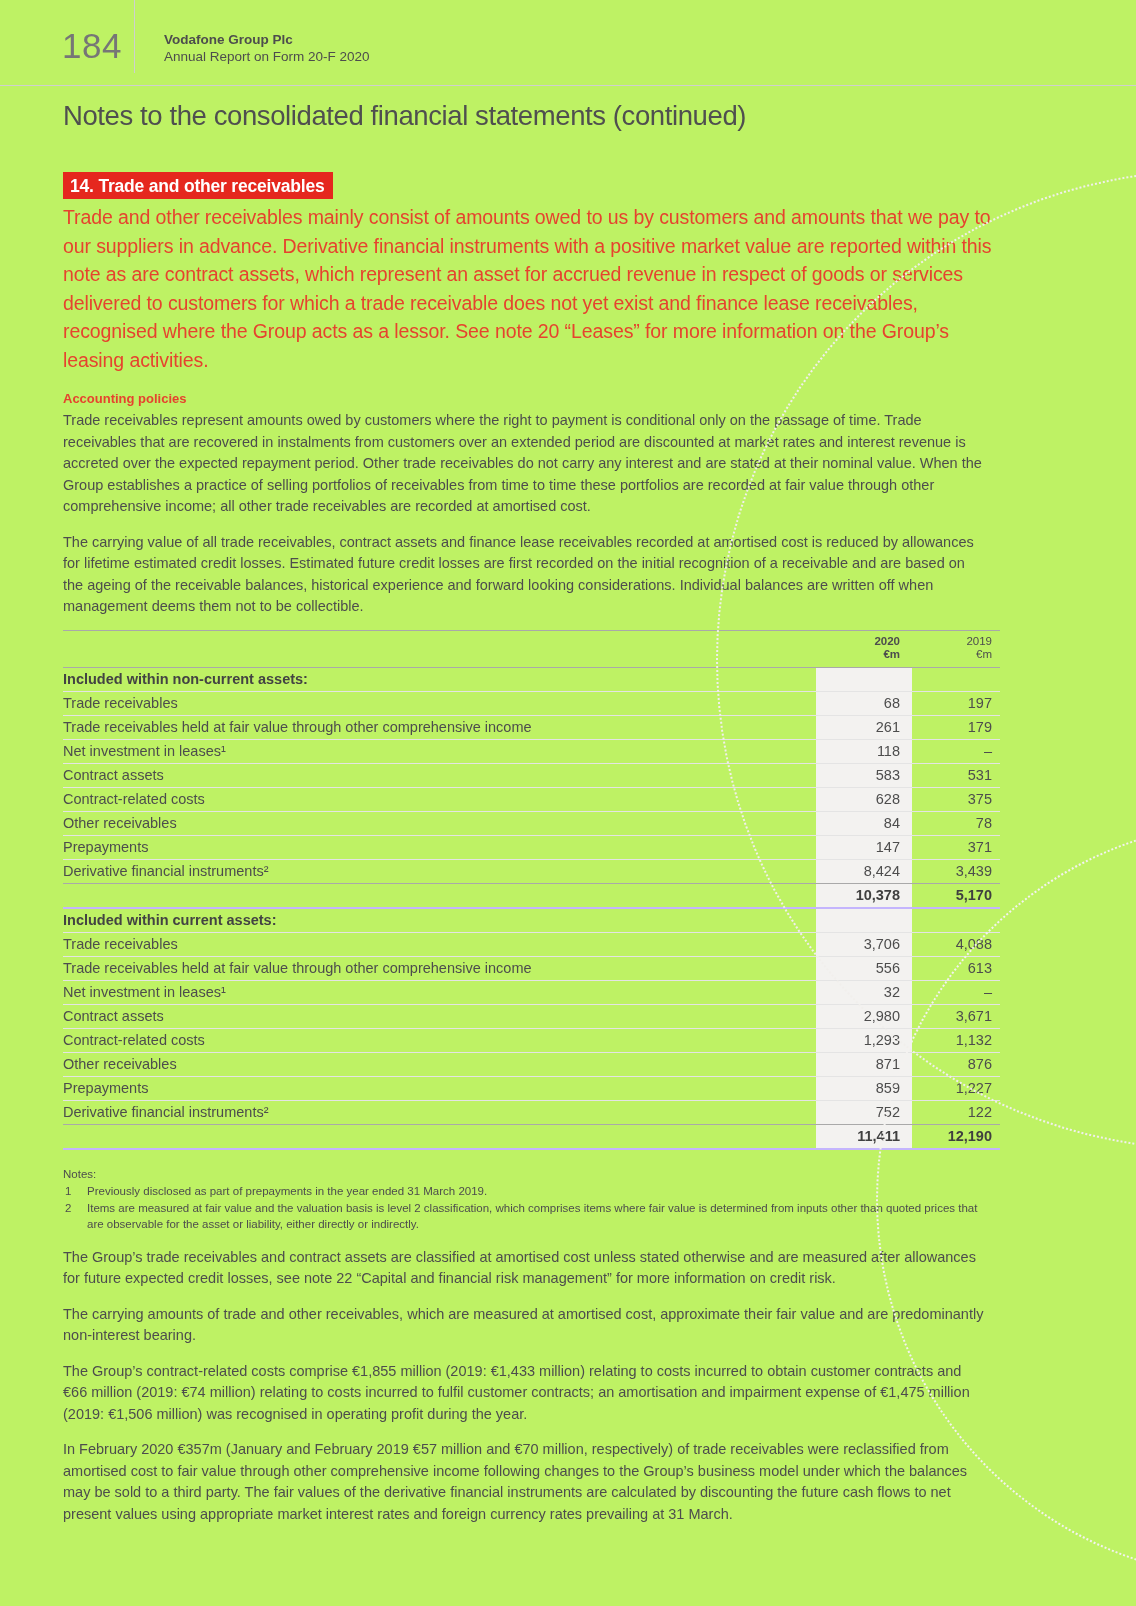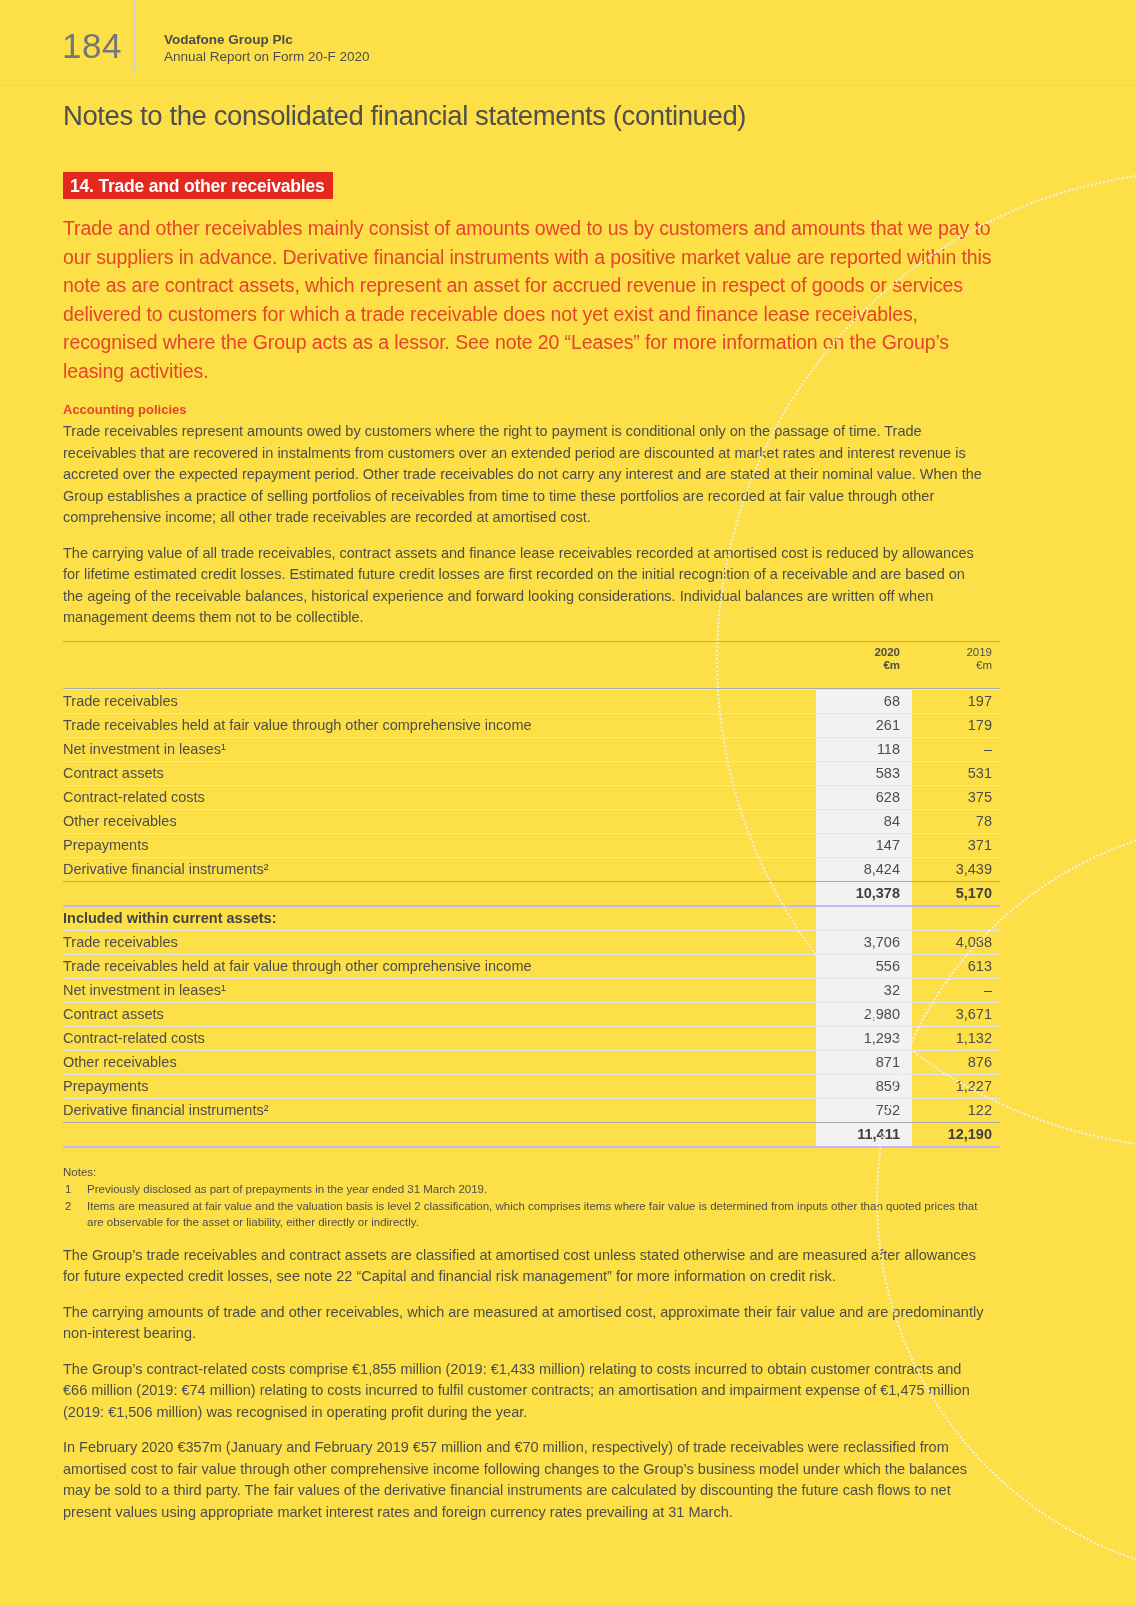--- a/index.html
+++ b/index.html
@@ -1,18 +1,18 @@
 <!DOCTYPE html>
 <html><head>
 <meta charset="utf-8">
 <style>
   * { margin:0; padding:0; box-sizing:border-box; }
   html,body { background:#ffffff; }
   .page {
-    position:relative; width:1136px; height:1606px; background:#fde047;
+    position:relative; width:1136px; height:1606px; background:#bef264;
     overflow:hidden;
     font-family:"Liberation Sans","DejaVu Sans",sans-serif;
     color:#4d4d4d;
   }
   
   .wm { position:absolute; border-radius:50%; border:2px dotted #f1efec; }
   .wm1 { width:980px; height:980px; right:-560px; top:170px; }
   .wm2 { width:760px; height:760px; right:-500px; top:820px; border-color:#f4f2f0; }
 
   
@@ -23,38 +23,38 @@
   .coblock .co { font-weight:bold; }
 
   .content { padding:0 63px; }
 
   h1.main-title { margin-top:13px; font-size:27.5px; line-height:33px; font-weight:400;
     color:#4f4f4f; letter-spacing:-0.4px; }
 
   .note-box { display:inline-block; margin-top:40px; background:#e5271e; color:#fff;
     font-size:17.5px; font-weight:bold; padding:4px 9px 2px 7px; letter-spacing:-0.2px; }
 
-  .intro { margin-top:15px; width:942px; font-size:19.5px; line-height:28.5px; color:#e6432e; letter-spacing:-0.1px; }
+  .intro { margin-top:4px; width:942px; font-size:19.5px; line-height:28.5px; color:#e6432e; letter-spacing:-0.1px; }
 
   .ap-head { margin-top:17px; font-size:13px; font-weight:bold; color:#e6432e; }
   p.body { margin-top:4px; width:922px; font-size:14.5px; line-height:21.5px; color:#4d4d4d; }
   p.body + p.body, p.body.sp { margin-top:14px; }
 
   
   .ftable { margin-top:12px; width:937px; }
   .tr, .thead { display:flex; }
   .tl { flex:1; font-size:14.5px; line-height:23px; color:#4d4d4d; padding-right:8px;
         white-space:nowrap; overflow:hidden; }
   .tv { width:96px; flex:none; text-align:right; font-size:14.5px; line-height:23px;
         color:#4d4d4d; padding-right:12px; }
   .tv.c2 { width:88px; padding-right:8px; }
   .sh { background-color:#f3f2f0;
         background-image:radial-gradient(#e4e2df 0.7px, rgba(0,0,0,0) 0.7px);
         background-size:4px 4px; }
-  .thead { border-top:1px solid #a9a9a9; border-bottom:1px solid #a9a9a9; padding:4px 0 16px; }
+  .thead { border-top:1px solid #a9a9a9; border-bottom:1px solid #a9a9a9; padding:4px 0 6px; }
   .yh { line-height:13px; }
   .yh .yr, .yh .um { font-size:11.5px; line-height:13px; color:#4d4d4d; }
   .yh.bold .yr, .yh.bold .um { font-weight:bold; }
   .tr { border-bottom:1px solid #e4e4e4; }
   .tr.section .tl { font-weight:bold; color:#434343; }
   .tr.nb { border-bottom:none; }
   .tr.total { border-top:1px solid #a9a9a9; border-bottom:2px solid #c4b5fd; }
   .tr.total .tv { font-weight:bold; color:#3f3f3f; }
 
   
@@ -100,20 +100,21 @@
           <div class="yr">2020</div>
           <div class="um">€m</div>
         </div>
         <div class="tv c2 yh">
           <div class="yr">2019</div>
           <div class="um">€m</div>
         </div>
       </div>
 
       <div class="tr section">
+        <div class="tl">Included within non-current assets:</div>
         <div class="tv sh"></div>
         <div class="tv c2"></div>
       </div>
       <div class="tr">
         <div class="tl">Trade receivables</div>
         <div class="tv sh">68</div>
         <div class="tv c2">197</div>
       </div>
       <div class="tr">
         <div class="tl">Trade receivables held at fair value through other comprehensive income</div>

